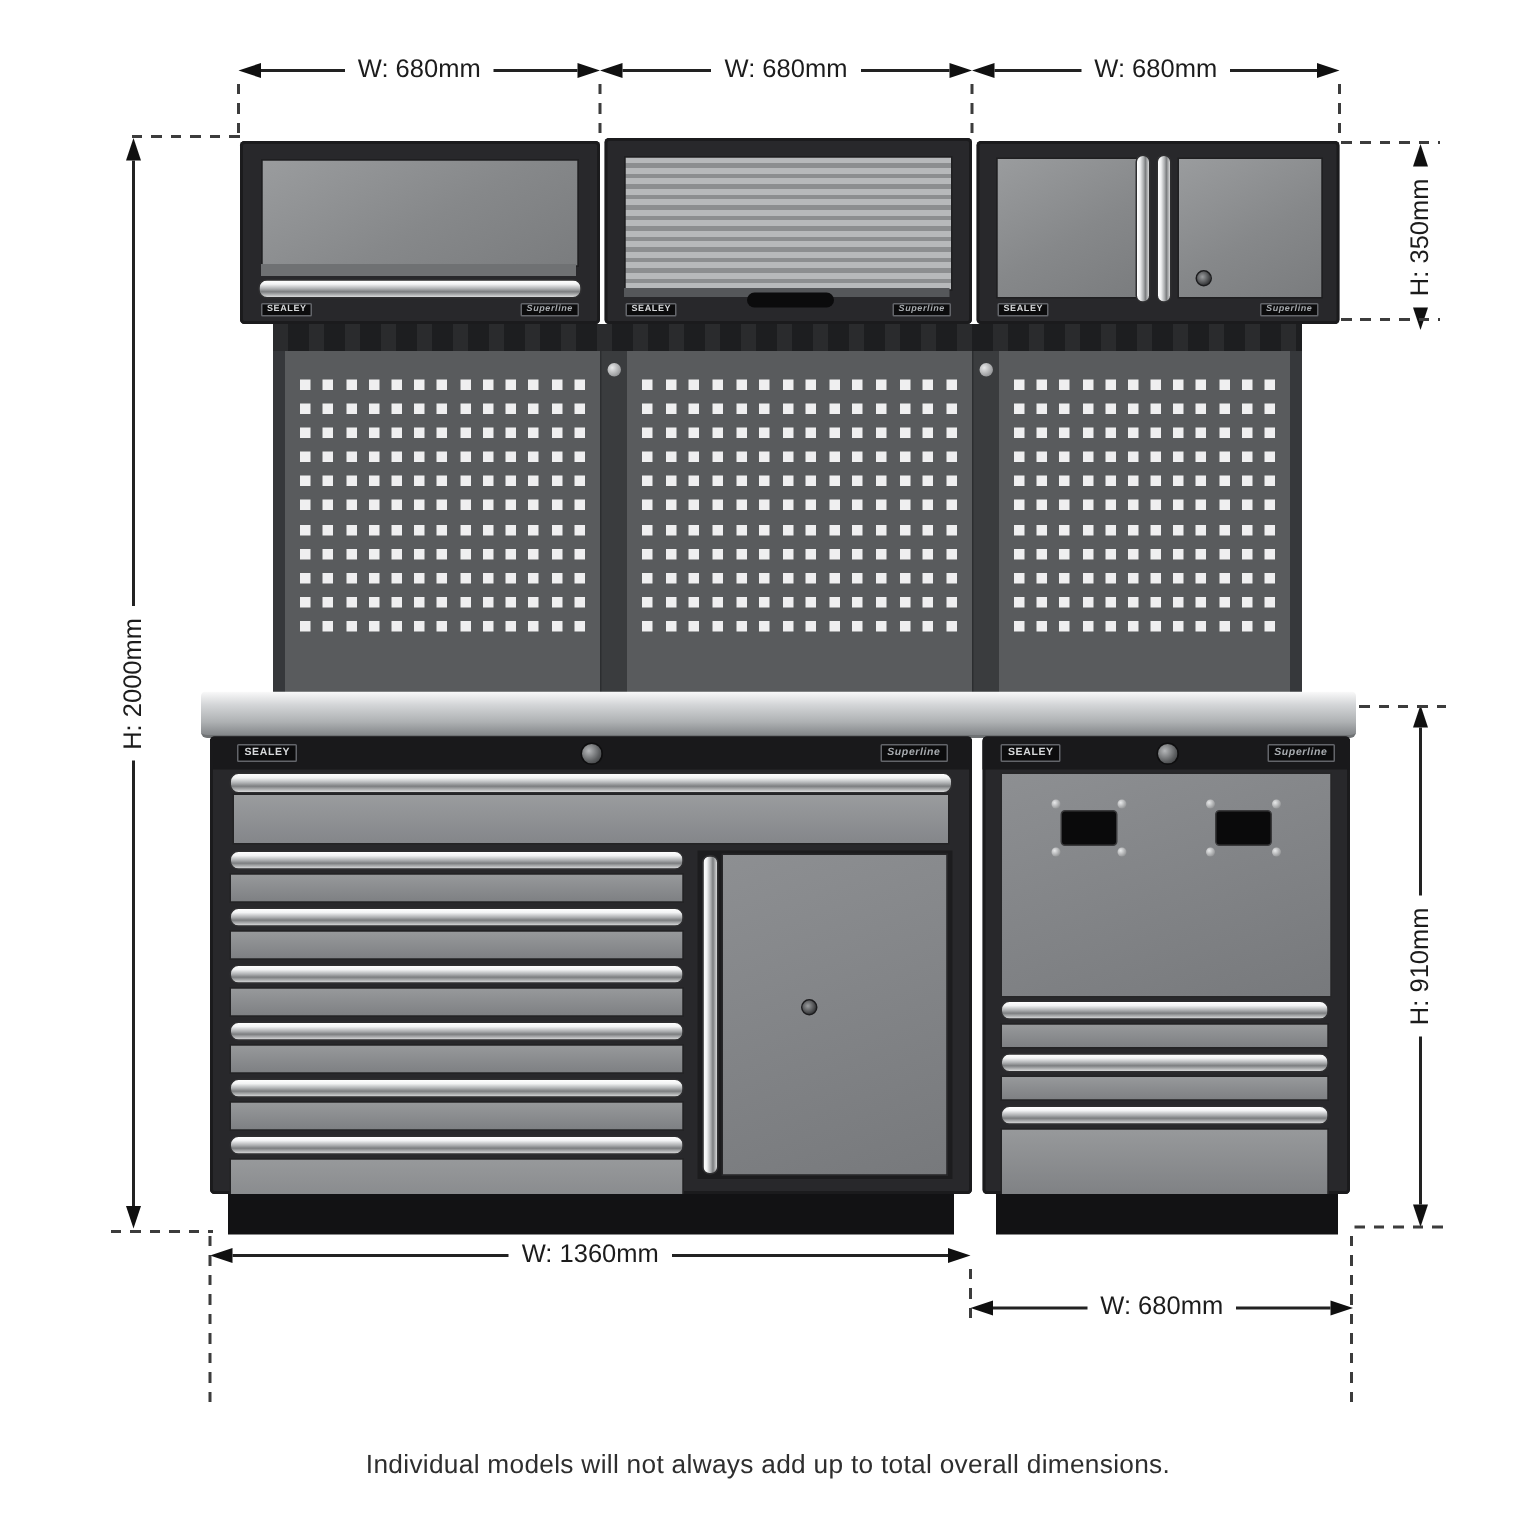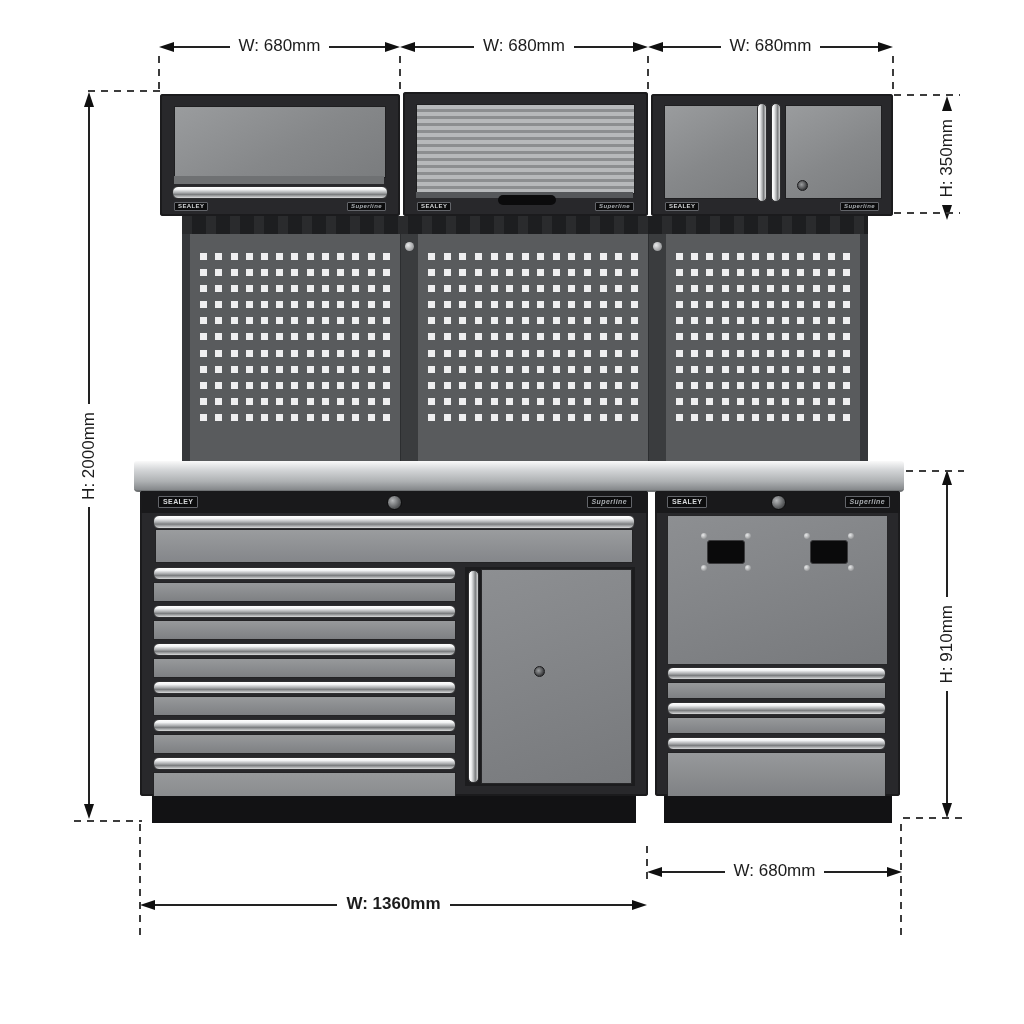--- a/index.html
+++ b/index.html
@@ -100,21 +100,21 @@
       <i class="a ad"></i>
   </div>
   <div class="dimv" style="left:938px;top:470px;height:348px;">
     <i class="a au"></i>
       <span class="ln"></span>
       <span class="lbl">H: 910mm</span>
       <span class="ln"></span>
       <i class="a ad"></i>
   </div>
 
-  <div class="dimh" style="left:140px;top:896px;width:507px;font-weight:bold;">
+  <div class="dimh" style="left:140px;top:828px;width:507px;">
     <i class="a al"></i>
       <span class="ln"></span>
       <span class="lbl">W: 1360mm</span>
       <span class="ln"></span>
       <i class="a ar"></i>
   </div>
   <div class="dimh" style="left:647px;top:863px;width:255px;">
     <i class="a al"></i>
       <span class="ln"></span>
       <span class="lbl">W: 680mm</span>
@@ -696,14 +696,15 @@
           <div class="f" style="height:15px;"></div>
         </div>
       <div class="du">
           <div class="h"></div>
           <div class="f" style="height:46px;"></div>
         </div>
     </div>
   </div>
   <div class="plinth" style="left:664px;top:796px;width:228px;height:27px;"></div>
 
+  <div id="caption">Individual models will not always add up to total overall dimensions.</div>
 
 </div>
 
 </body></html>

